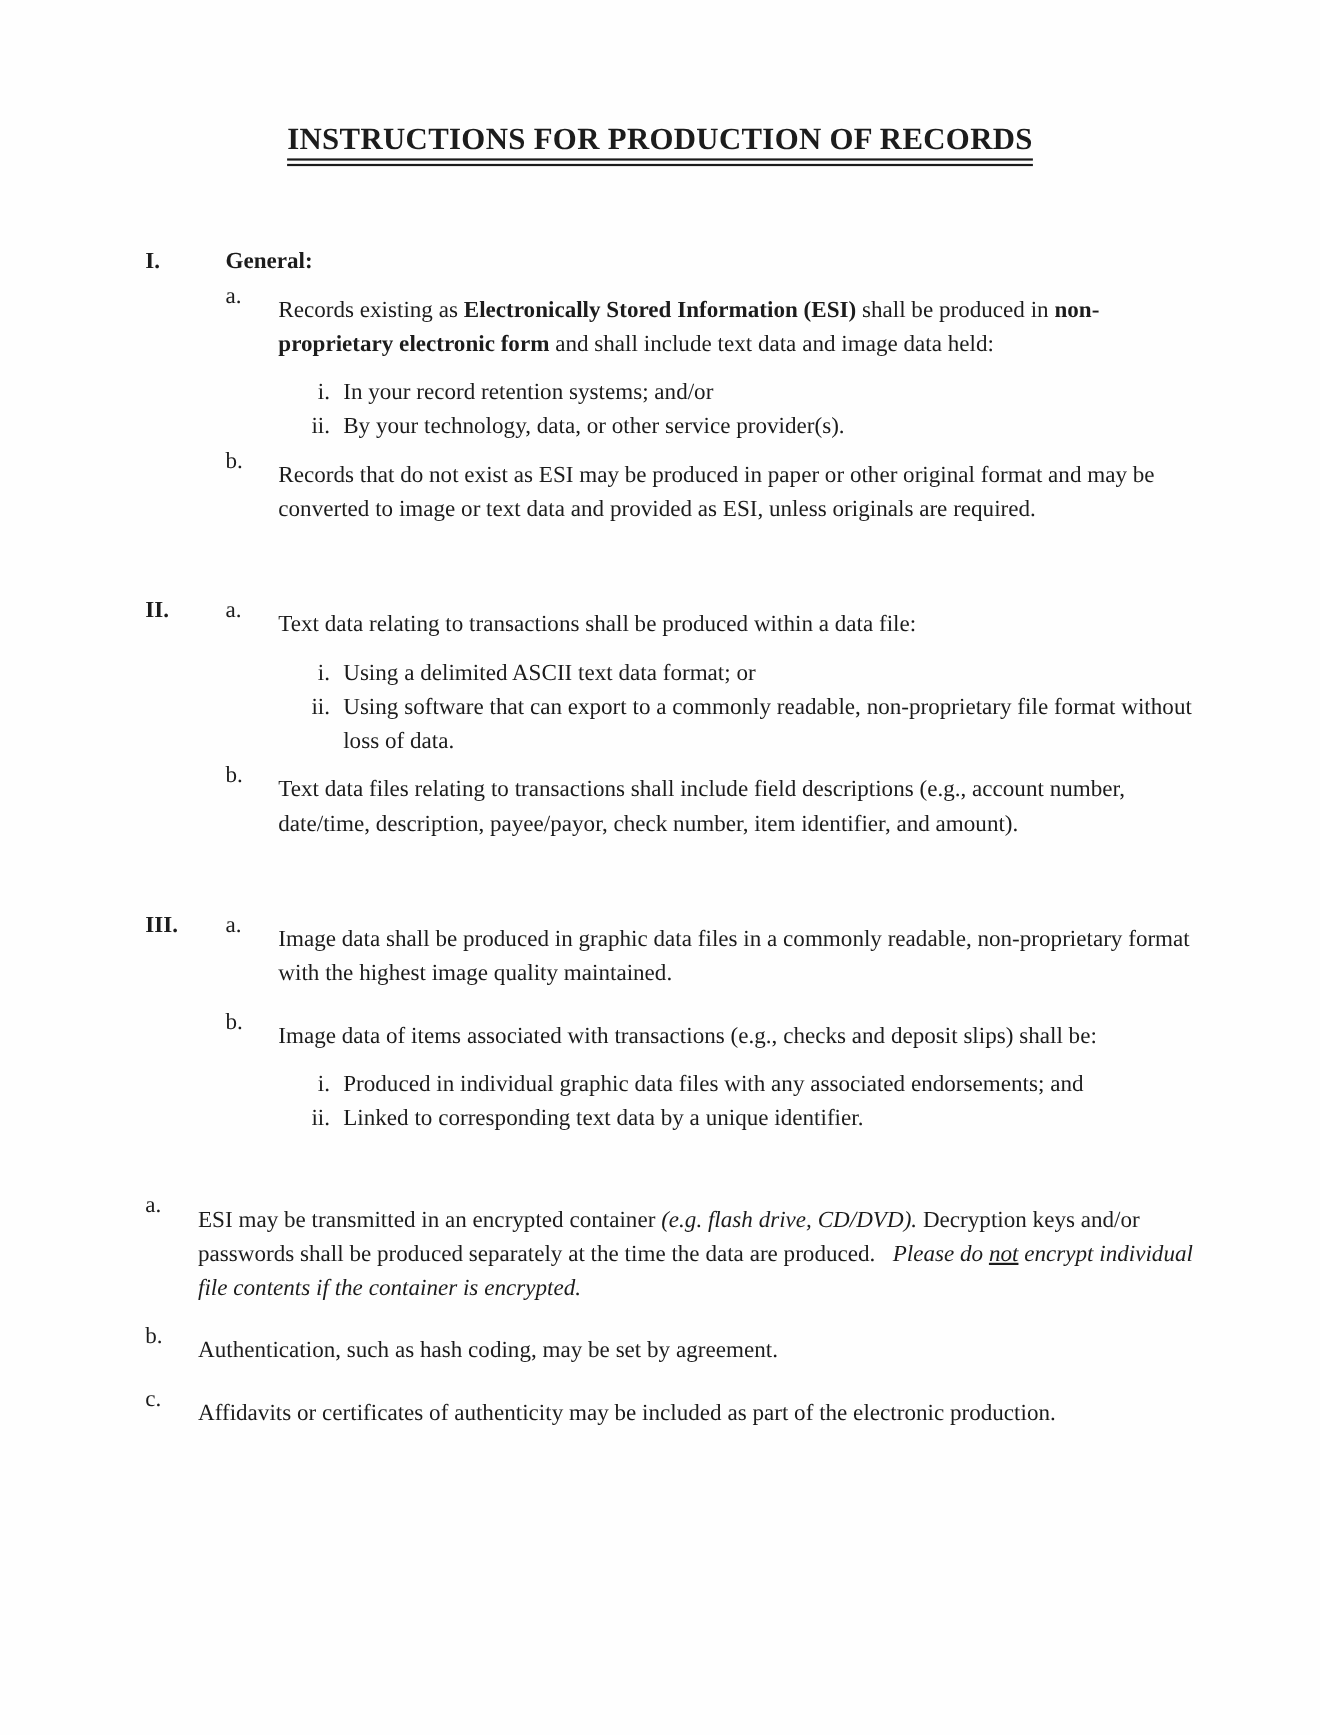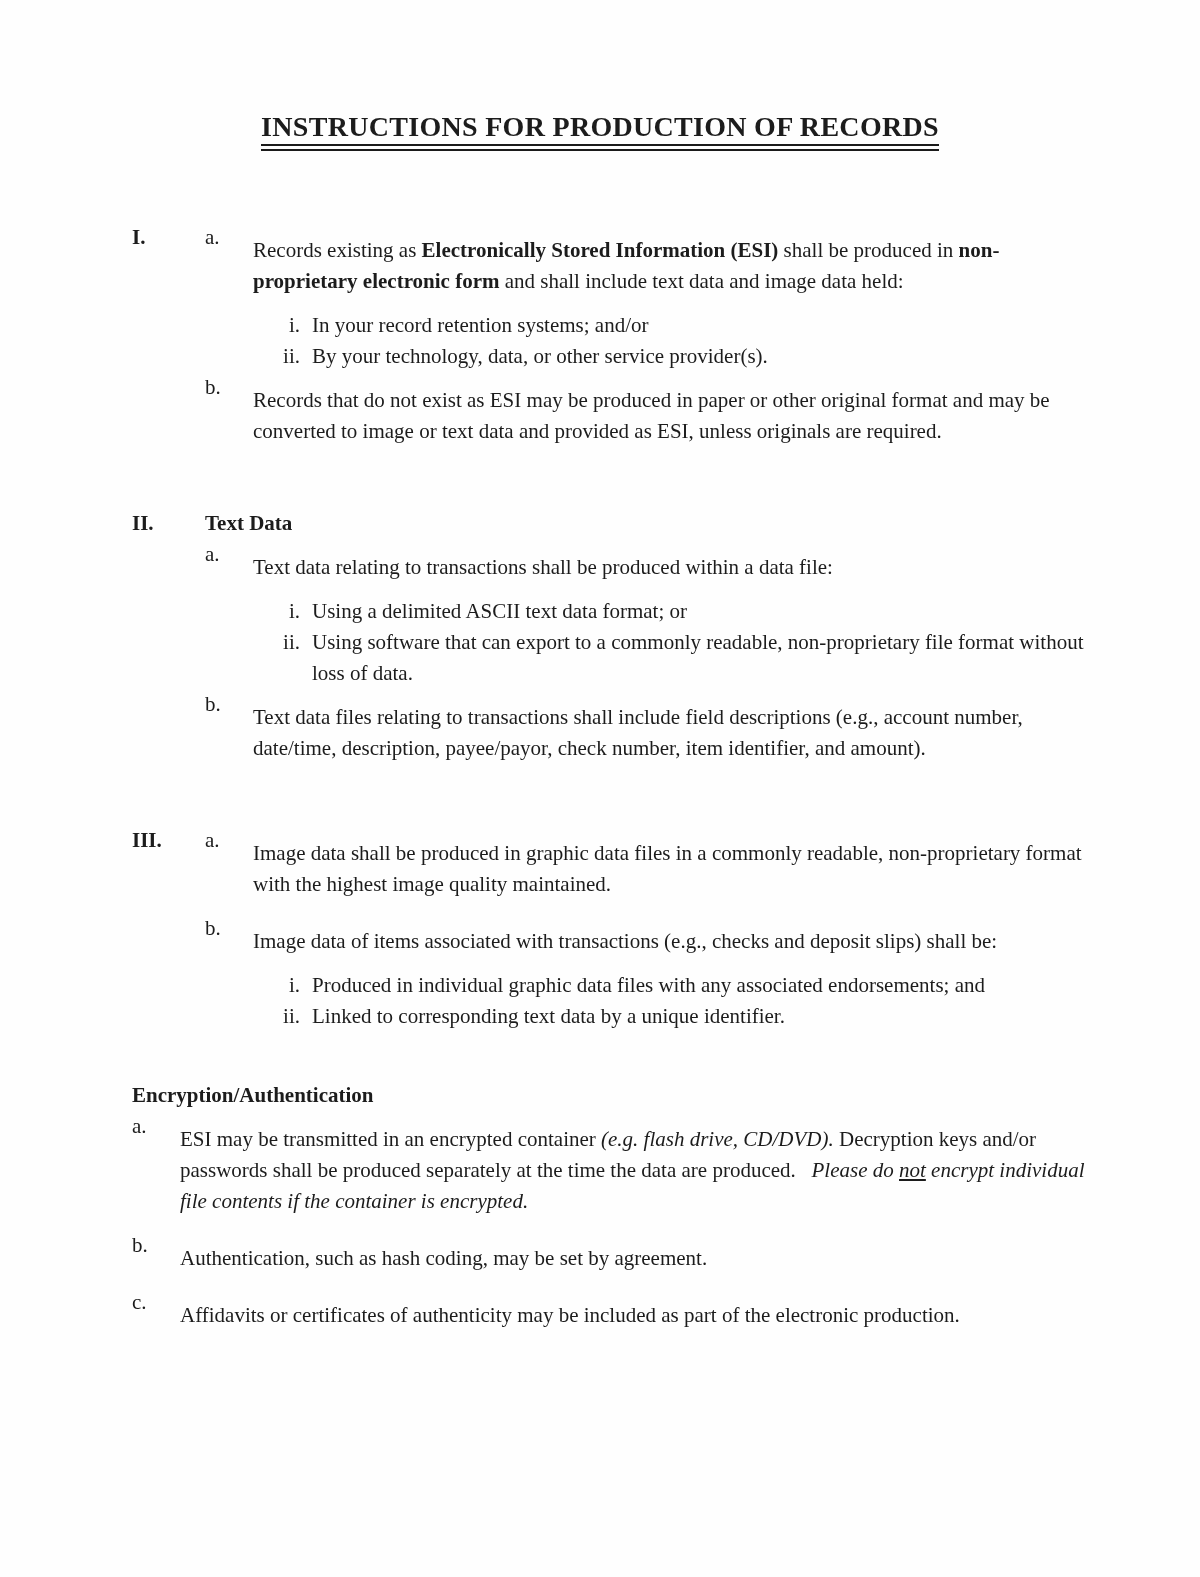--- a/index.html
+++ b/index.html
@@ -61,20 +61,21 @@
 <body>
 
 <div class="page">
   <div class="title-wrap">
     <h1 class="doc-title">INSTRUCTIONS FOR PRODUCTION OF RECORDS</h1>
   </div>
   <div class="sections" id="sections">
       <section class="section">
         <div class="sec-num">I.</div>
         <div class="sec-body">
+          <div class="sec-heading">General:</div>
           <div class="item">
             <div class="item-marker">a.</div>
             <div class="item-body">
               <p class="item-text"><span>Records existing as </span><span class="seg-b ">Electronically Stored Information (ESI)</span><span> shall be produced in </span><span class="seg-b ">non-proprietary electronic form</span><span> and shall include text data and image data held:</span></p>
               <div class="subitem">
                 <div class="sub-marker">i.</div>
                 <p class="sub-text"><span>In your record retention systems; and/or</span></p>
               </div>
               <div class="subitem">
                 <div class="sub-marker">ii.</div>
@@ -86,21 +87,20 @@
             <div class="item-marker">b.</div>
             <div class="item-body">
               <p class="item-text"><span>Records that do not exist as ESI may be produced in paper or other original format and may be converted to image or text data and provided as ESI, unless originals are required.</span></p>
             </div>
           </div>
         </div>
       </section>
       <section class="section">
         <div class="sec-num">II.</div>
         <div class="sec-body">
-          <div class="sec-heading">Text Data</div>
           <div class="item">
             <div class="item-marker">a.</div>
             <div class="item-body">
               <p class="item-text"><span>Text data relating to transactions shall be produced within a data file:</span></p>
               <div class="subitem">
                 <div class="sub-marker">i.</div>
                 <p class="sub-text"><span>Using a delimited ASCII text data format; or</span></p>
               </div>
               <div class="subitem">
                 <div class="sub-marker">ii.</div>
@@ -136,21 +136,20 @@
               <div class="subitem">
                 <div class="sub-marker">ii.</div>
                 <p class="sub-text"><span>Linked to corresponding text data by a unique identifier.</span></p>
               </div>
             </div>
           </div>
         </div>
       </section>
       <section class="section">
         <div class="sec-body">
-          <div class="sec-heading">Encryption/Authentication</div>
           <div class="item">
             <div class="item-marker">a.</div>
             <div class="item-body">
               <p class="item-text"><span>ESI may be transmitted in an encrypted container </span><span class="seg-i ">(e.g. flash drive, CD/DVD).</span><span> Decryption keys and/or passwords shall be produced separately at the time the data are produced.&nbsp;&nbsp; </span><span class="seg-i ">Please do </span><span class="seg-i seg-u">not</span><span class="seg-i "> encrypt individual file contents if the container is encrypted.</span></p>
             </div>
           </div>
           <div class="item">
             <div class="item-marker">b.</div>
             <div class="item-body">
               <p class="item-text"><span>Authentication, such as hash coding, may be set by agreement.</span></p>

